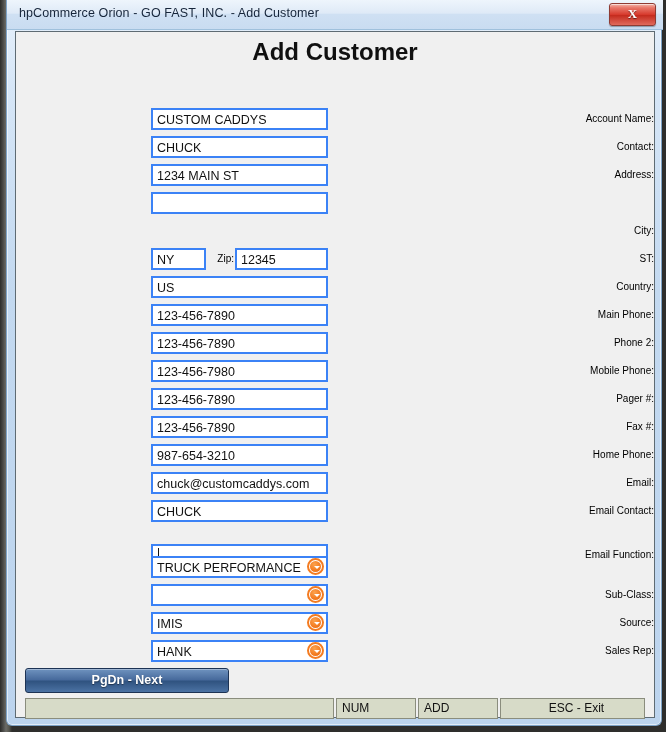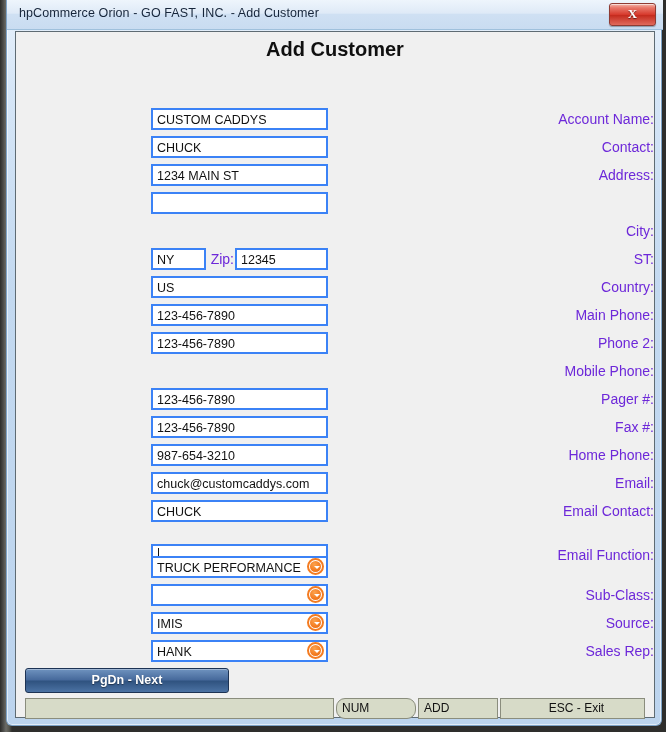--- a/index.html
+++ b/index.html
@@ -97,39 +97,39 @@
     border: 1px solid #5e6b73;
     box-sizing: border-box;
   }
 
   #form-title {
     position: absolute;
     left: 0;
     top: 6px;
     width: 638px;
     text-align: center;
-    font-size: 20px;
+    font-size: 24px;
     font-weight: bold;
     color: #101010;
   }
 
   
   .row {
     position: absolute;
     left: 0;
     height: 24px;
   }
   .lbl {
     position: absolute;
     right: 0;
     top: 0;
     width: 130px;
     text-align: right;
-    font-size: 14px;
-    color: #6d28d9;
+    font-size: 10px;
+    color: #000000;
     line-height: 22px;
     white-space: nowrap;
   }
   .fld {
     position: absolute;
     background: #ffffff;
     border: 2px solid #3b82f6;
     box-sizing: border-box;
     height: 22px;
     font-size: 12.5px;
@@ -229,21 +229,21 @@
     font-size: 12px;
     color: #111111;
     line-height: 19px;
     padding-left: 5px;
     margin-right: 2px;
     overflow: hidden;
     white-space: nowrap;
   }
   .status-cell:last-child { margin-right: 0; }
   .status-cell.grow { flex: 1 1 auto; }
-  .status-cell.num  { width: 80px; flex: 0 0 80px; border-radius: 9px; }
+  .status-cell.num  { width: 80px; flex: 0 0 80px; }
   .status-cell.add  { width: 80px; flex: 0 0 80px; }
   .status-cell.esc  { width: 145px; flex: 0 0 145px; text-align: center; padding-left: 8px; }
 </style>
 </head>
 <body>
 
 <div id="desktop">
 
   <div id="window-frame">
 
@@ -292,20 +292,21 @@
           <div class="row" style="top: 272px; left: 0px; width: 638px;">
             <div class="lbl">Main Phone:</div>
             <div class="fld wide"><span>123-456-7890</span></div>
           </div>
           <div class="row" style="top: 300px; left: 0px; width: 638px;">
             <div class="lbl">Phone 2:</div>
             <div class="fld wide"><span>123-456-7890</span></div>
           </div>
           <div class="row" style="top: 328px; left: 0px; width: 638px;">
             <div class="lbl">Mobile Phone:</div>
+            <div class="fld wide"><span>123-456-7980</span></div>
           </div>
           <div class="row" style="top: 356px; left: 0px; width: 638px;">
             <div class="lbl">Pager #:</div>
             <div class="fld wide"><span>123-456-7890</span></div>
           </div>
           <div class="row" style="top: 384px; left: 0px; width: 638px;">
             <div class="lbl">Fax #:</div>
             <div class="fld wide"><span>123-456-7890</span></div>
           </div>
           <div class="row" style="top: 412px; left: 0px; width: 638px;">

